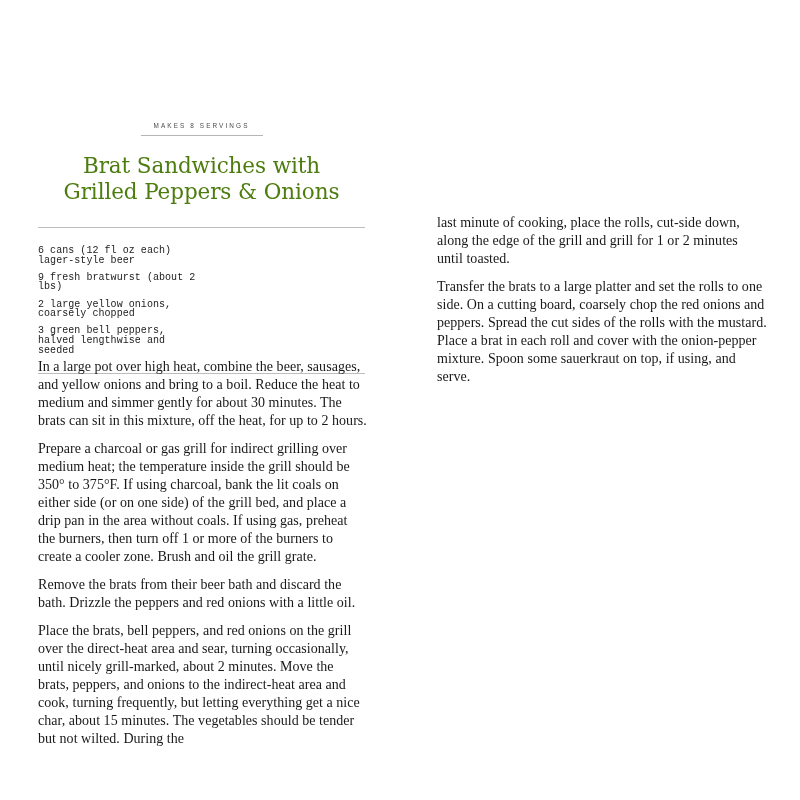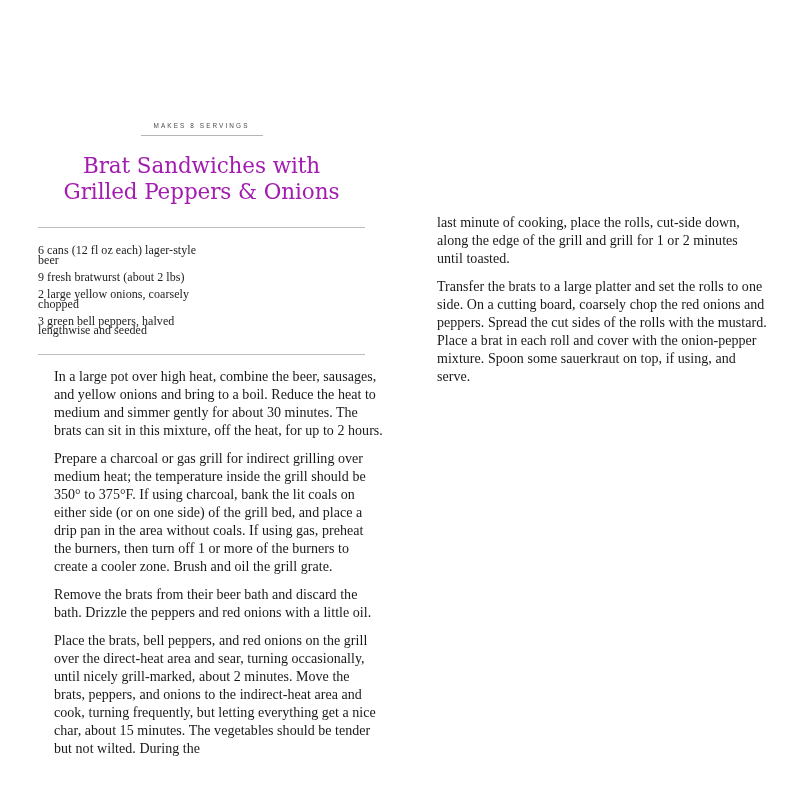--- a/index.html
+++ b/index.html
@@ -46,21 +46,21 @@
   }
 
   .recipe-title {
     margin: 17px 0 0 0;
     text-align: center;
     font-family: "DejaVu Serif", serif;
     font-weight: 400;
     font-size: 21.5px;
     line-height: 26px;
     letter-spacing: -0.1px;
-    color: #a21caf;
+    color: #4d7c0f;
   }
   .recipe-title .t-line {
     display: block;
     white-space: nowrap;
   }
 
   .rule {
     height: 0;
     border-top: 1px solid #bdbdbd;
     width: 100%;
@@ -74,36 +74,35 @@
     justify-content: flex-start;
     margin-top: 18px;
   }
   .ing-col {
     box-sizing: border-box;
   }
   .ing-col-1 { width: 168px; padding-right: 8px; }
   .ing-col-2 { width: 159px; }
 
   .ing-item {
-    font-family: Liberation Serif, serif;
-    font-size: 12px;
+    font-family: Liberation Mono, monospace;
+    font-size: 10px;
     line-height: 9.6px;
     letter-spacing: 0.05px;
     color: #222222;
     margin-bottom: 7.6px;
   }
   .ing-item:last-child { margin-bottom: 0; }
 
   
   .instructions-left {
     position: absolute;
     left: 38px;
-    top: 368px;
+    top: 358px;
     width: 330px;
-    margin-left: 16px;
   }
   .instructions-right {
     position: absolute;
     left: 437px;
     top: 214px;
     width: 330px;
   }
 
   .para {
     font-family: "Liberation Serif", serif;

